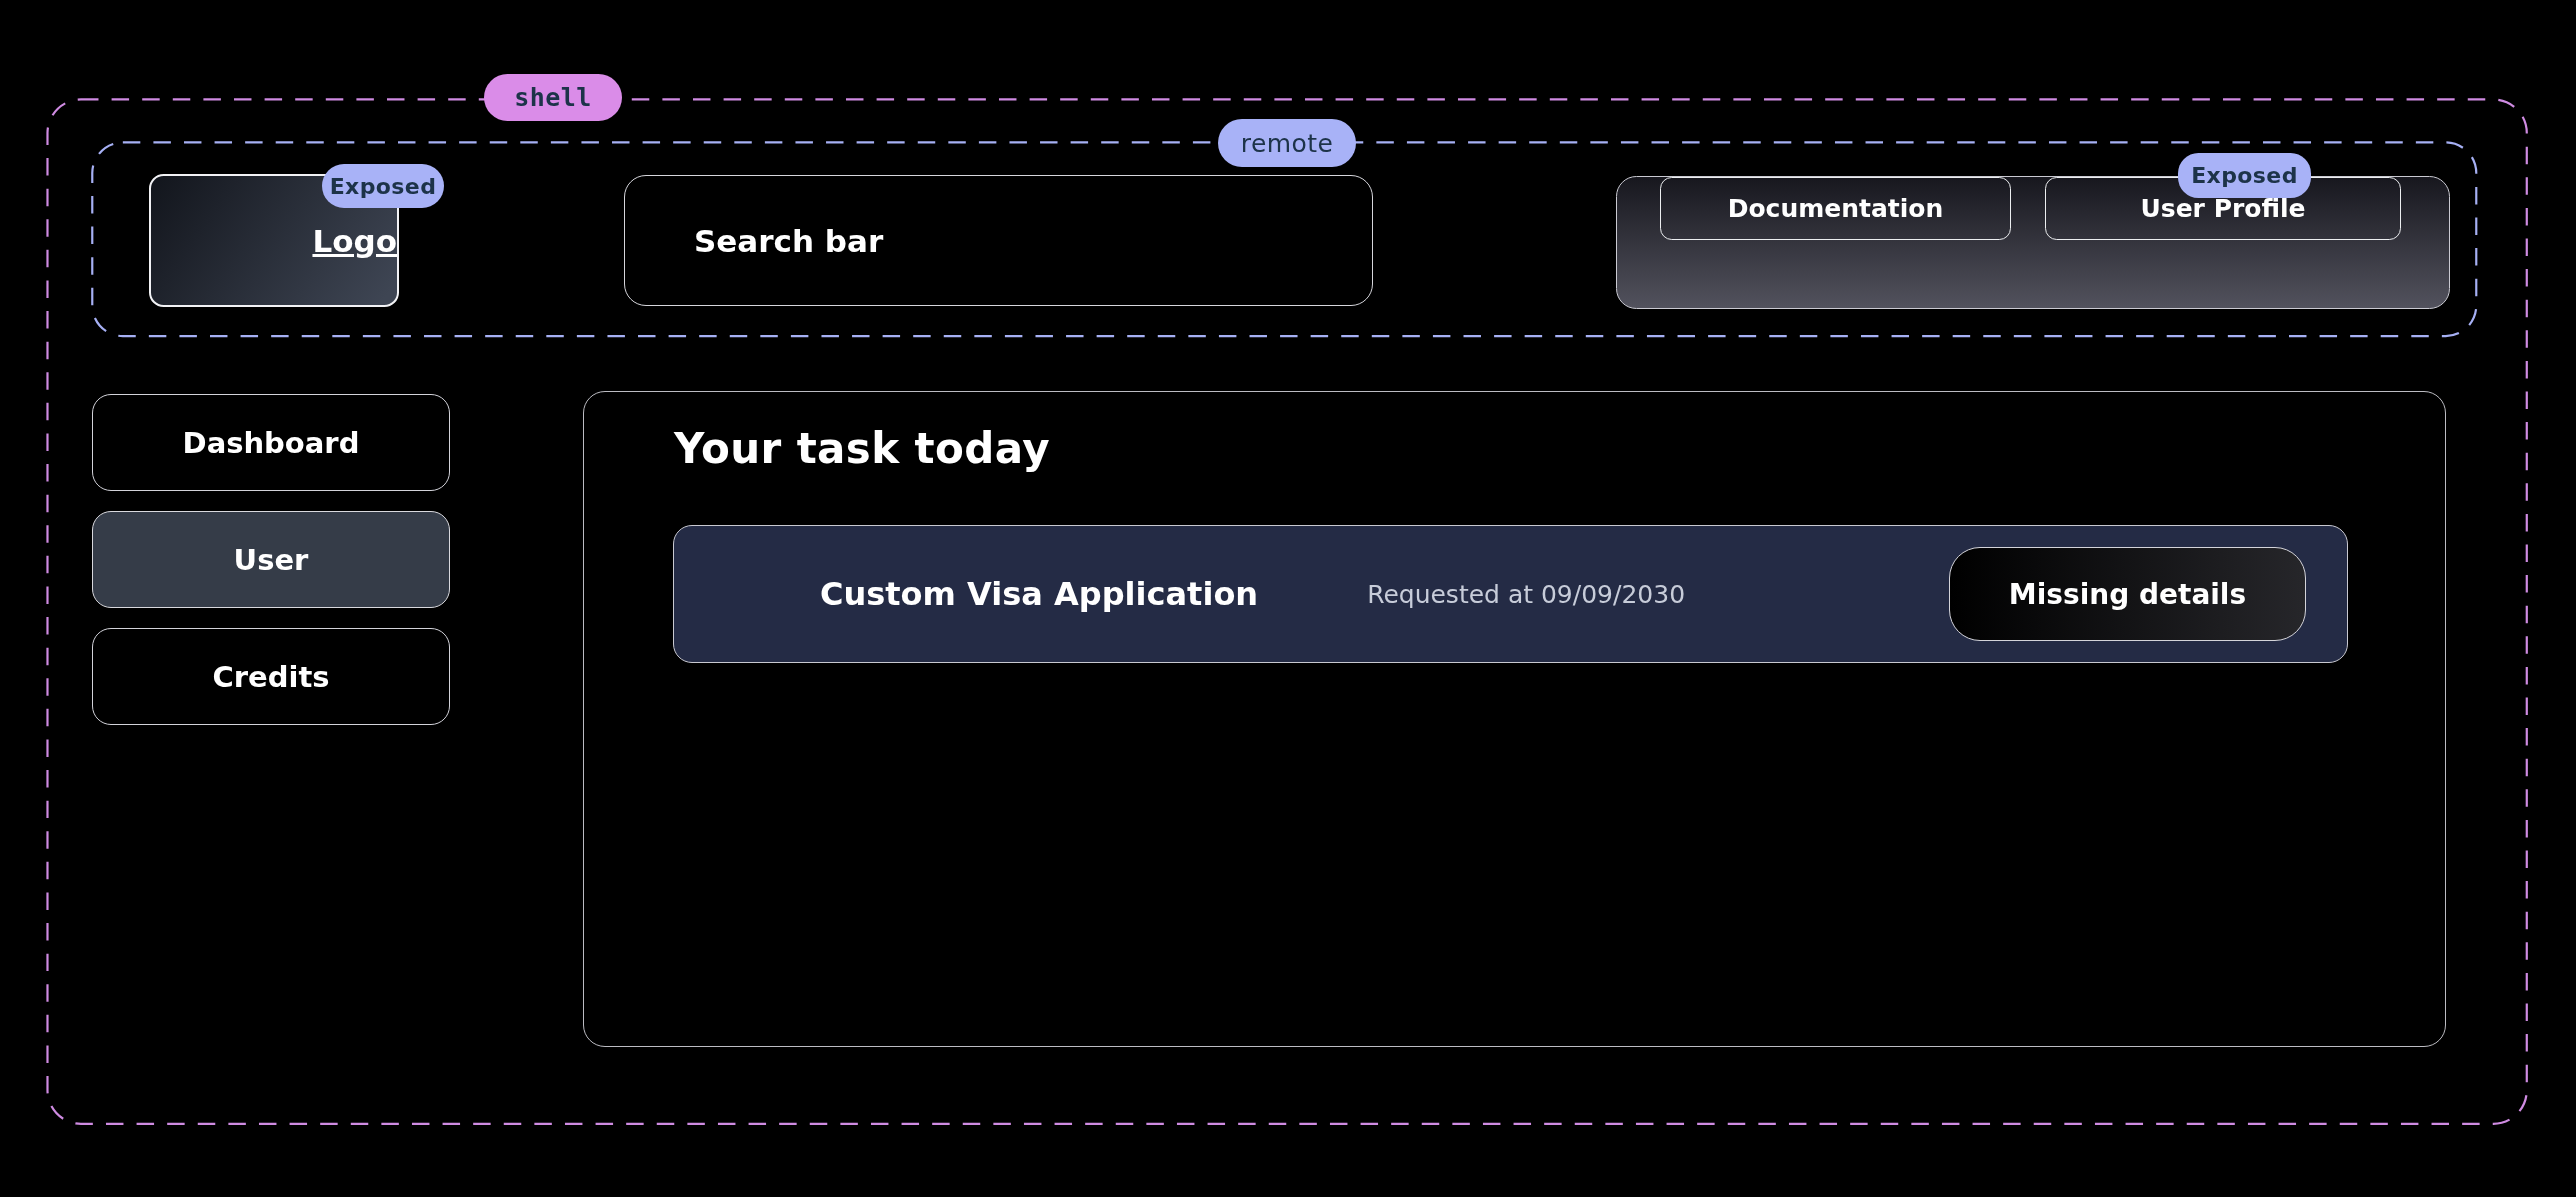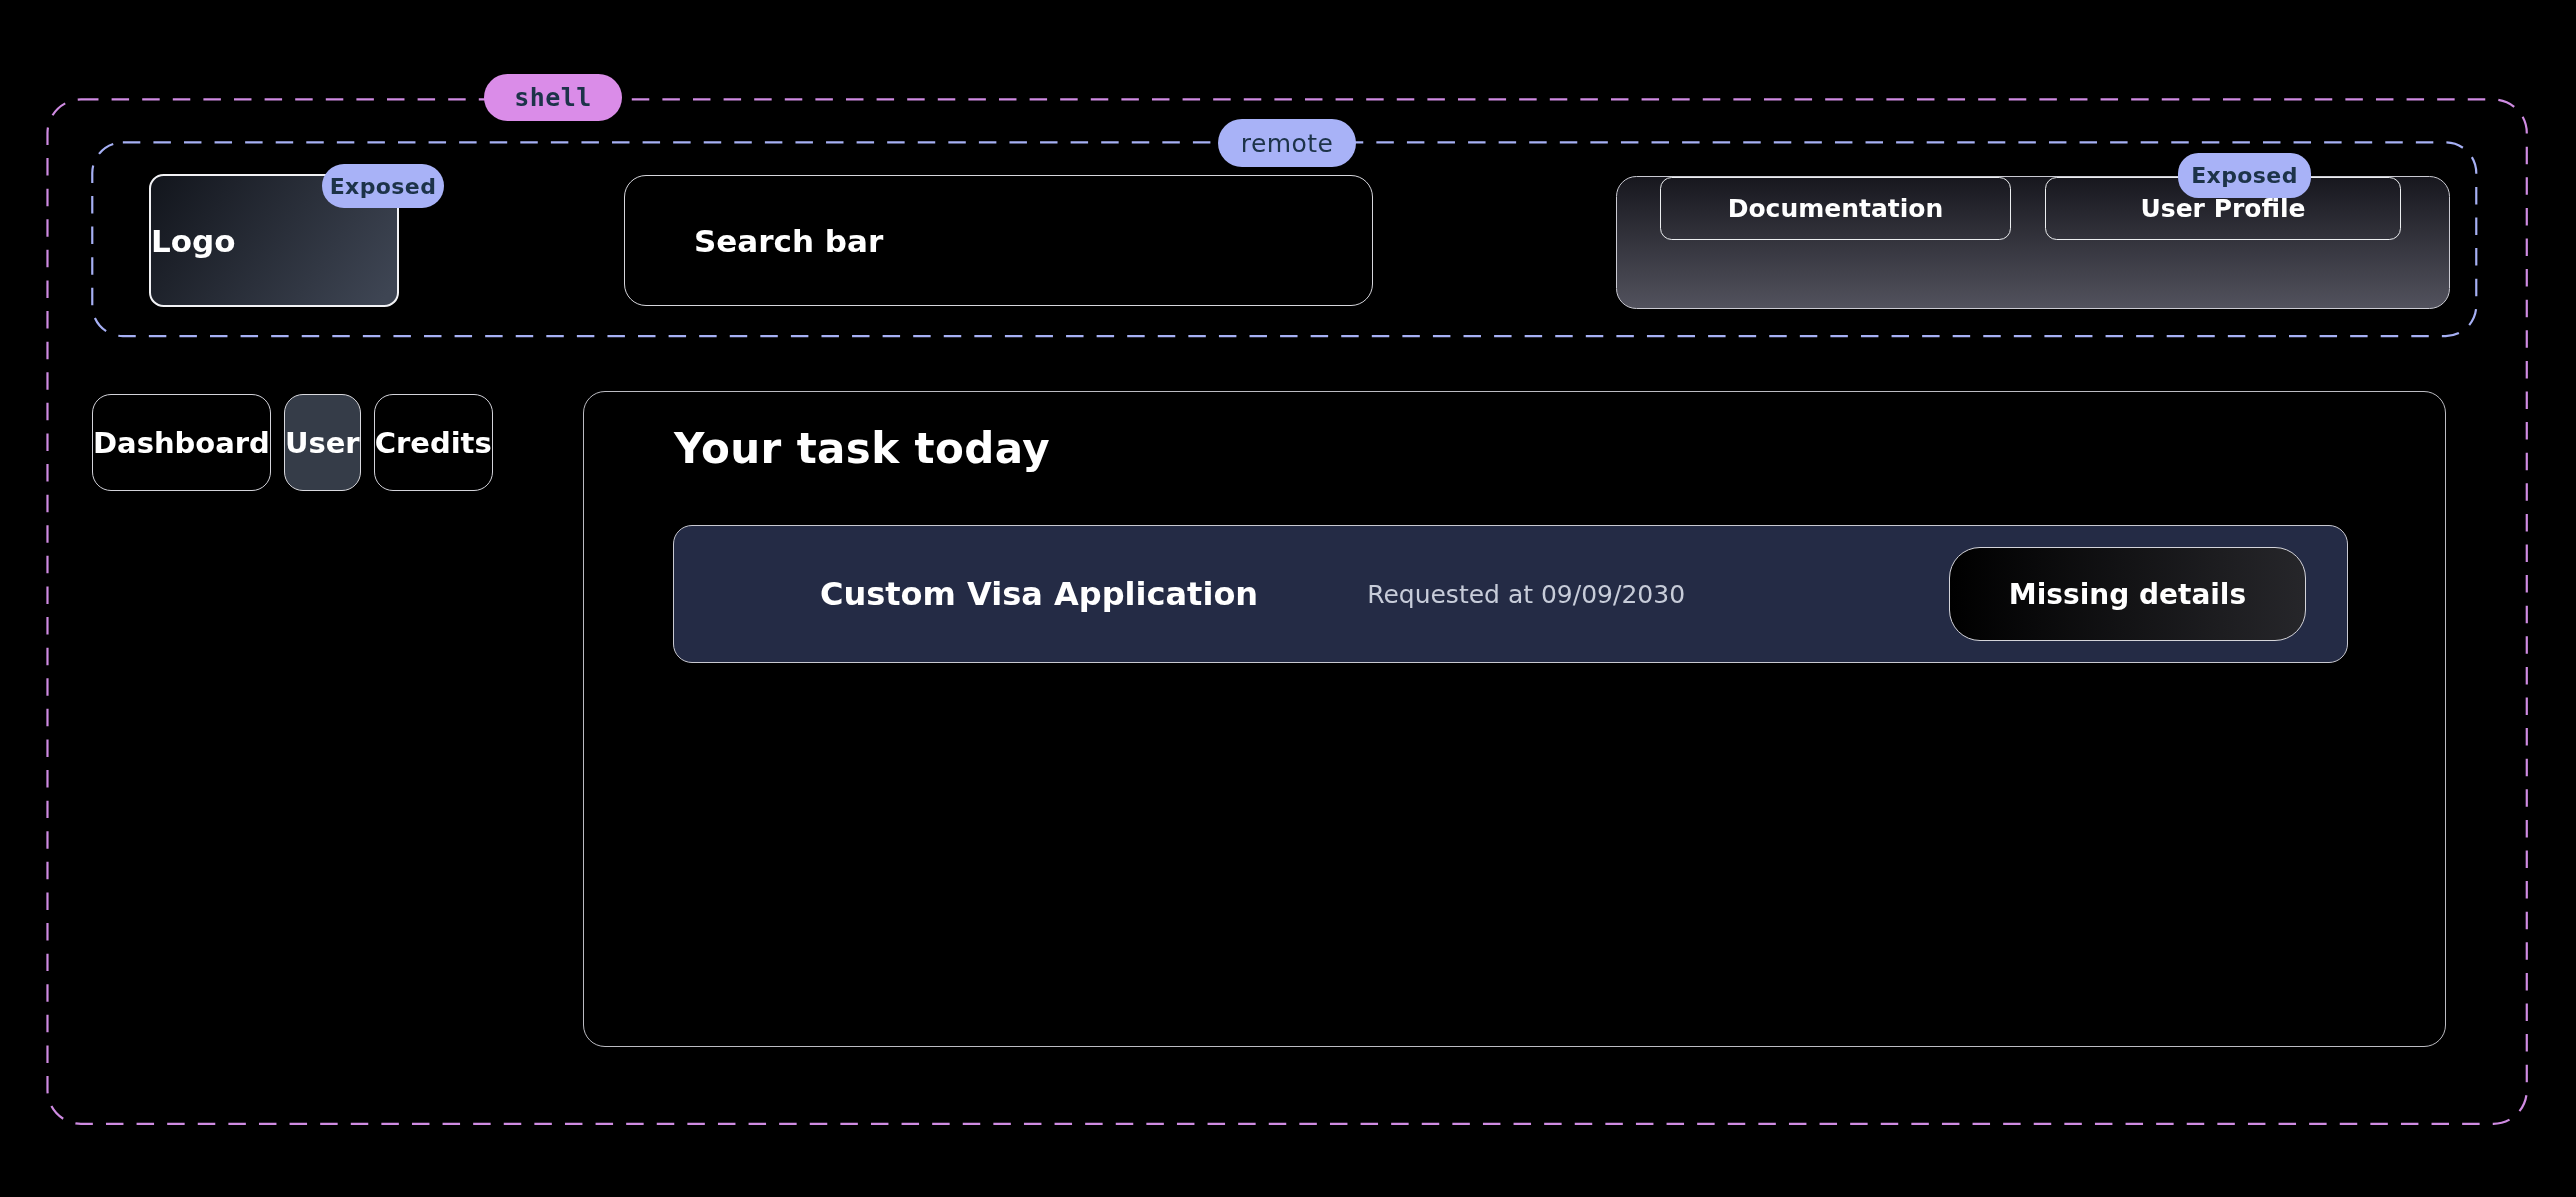--- a/index.html
+++ b/index.html
@@ -53,22 +53,22 @@
   }
   .badge-exposed-header{
     left:2178px;top:153px;width:133px;height:45px;background:var(--remote-badge-bg);
     font-size:22px;border-radius:20.4px;
   }
 
   .logo-box{
     left:149px;top:174px;width:250px;height:133px;border-radius:14.6px;
     border:2.2px solid #f2f2f5;
     background:linear-gradient(125deg,var(--logo-grad-start) 0%,var(--logo-grad-end) 95%);
-    display:flex;align-items:center;justify-content:flex-start;
-    font-size:31px;font-weight:700;z-index:2;
+    display:flex;align-items:center;justify-content:flex-end;
+    font-size:31px;font-weight:700;z-index:2;text-decoration:underline;
   }
   .search-bar{
     left:624px;top:175px;width:749px;height:131px;border-radius:22px;
     border:1.8px solid var(--box-border);background:var(--page-bg);
     display:flex;align-items:center;padding-left:69px;
     font-size:31px;font-weight:700;
   }
   .header-right{
     left:1616px;top:176px;width:834px;height:133px;border-radius:20.4px;
     border:1.5px solid #cacad2;
@@ -77,21 +77,21 @@
   }
   .nav-btn{
     height:63px;border-radius:11.7px;border:1.8px solid #eceef0;background:transparent;
     color:var(--text-primary);font-size:25px;font-weight:700;
     font-family:"DejaVu Sans","Liberation Sans",sans-serif;
     display:flex;align-items:center;justify-content:center;cursor:pointer;
   }
   .nav-btn.doc{width:351px;}
   .nav-btn.profile{width:356px;}
 
-  .sidebar{left:92px;top:394px;width:358px;display:flex;gap:13px;}
+  .sidebar{left:92px;top:394px;width:358px;display:flex;flex-direction:column;gap:20px;}
   .side-btn{
     width:358px;height:97px;border-radius:19px;
     border:1.5px solid #d3d3da;background:var(--page-bg);
     color:var(--text-primary);font-size:29px;font-weight:700;
     font-family:"DejaVu Sans","Liberation Sans",sans-serif;
     display:flex;align-items:center;justify-content:center;cursor:pointer;
   }
   .side-btn.active{background:var(--active-item-bg);border-color:#d9d9de;}
 
   .main-panel{

